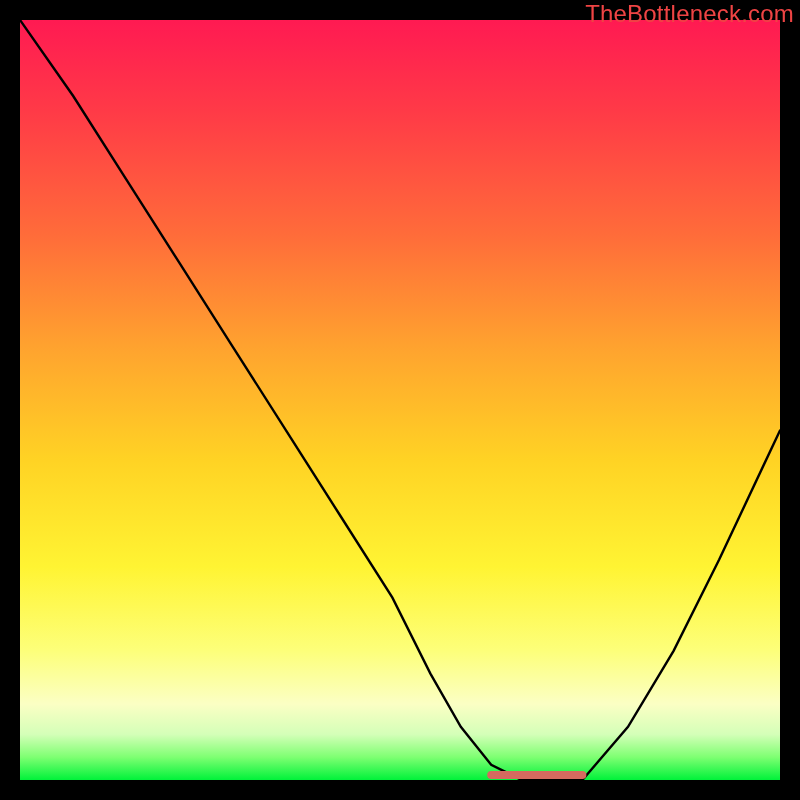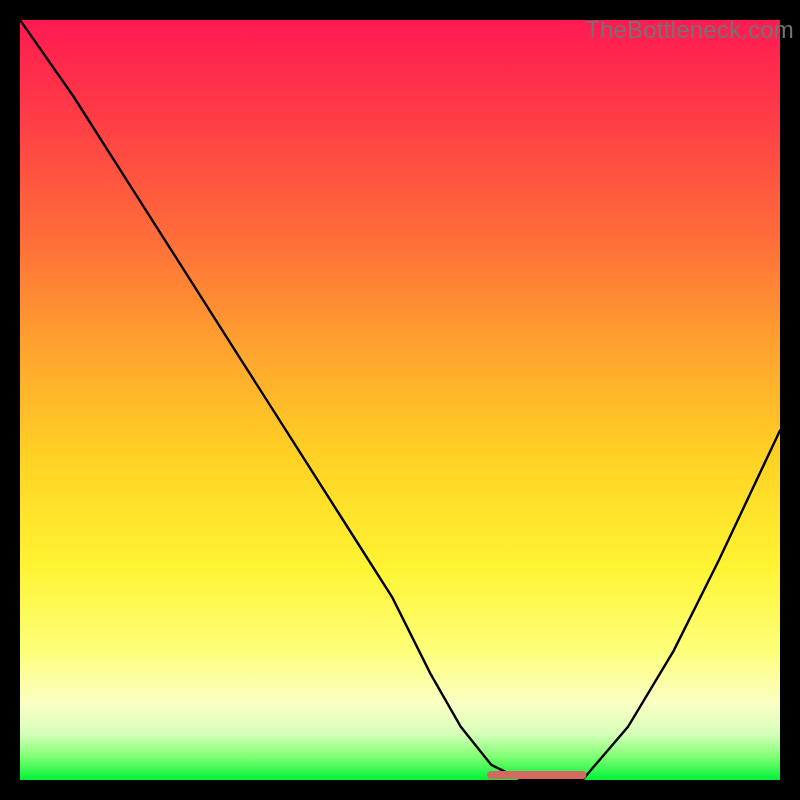--- a/index.html
+++ b/index.html
@@ -38,27 +38,26 @@
       #fbffc4 90%,
       #d4ffb8 94%,
       #7eff72 97%,
       #00f23a 100%
     );
   }
   .watermark {
     position: absolute;
     top: 0px;
     right: 6px;
-    color: #737373;
+    color: #ef4444;
     font-size: 24px;
     font-weight: 400;
     letter-spacing: 0.2px;
     pointer-events: none;
     user-select: none;
-    margin-top: 16px;
   }
   svg.curve-layer {
     position: absolute;
     left: 0;
     top: 0;
     width: 760px;
     height: 760px;
     pointer-events: none;
   }
 </style>

